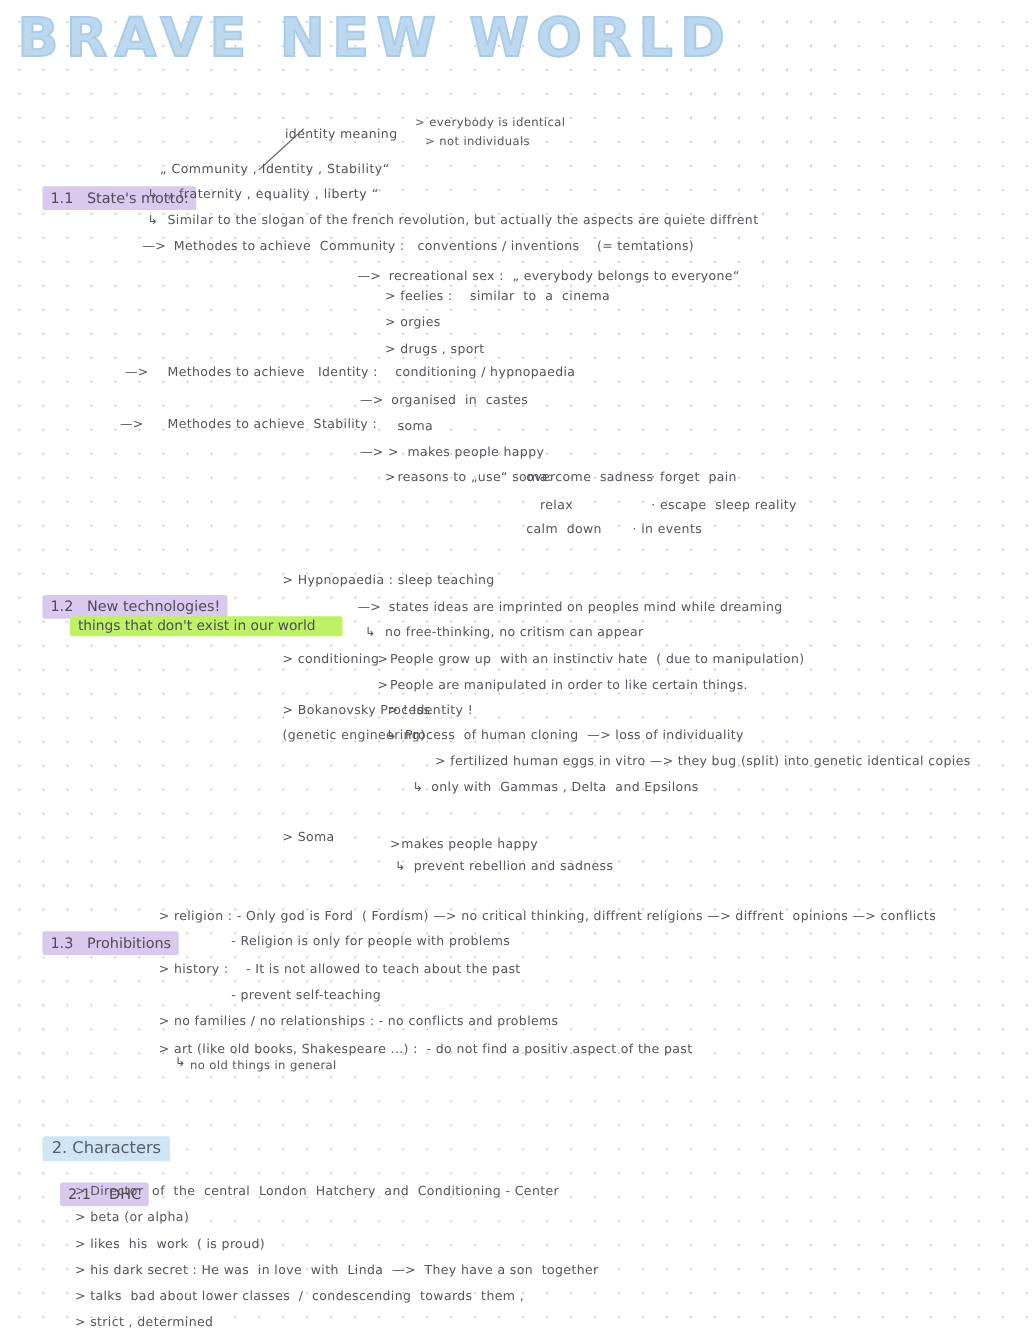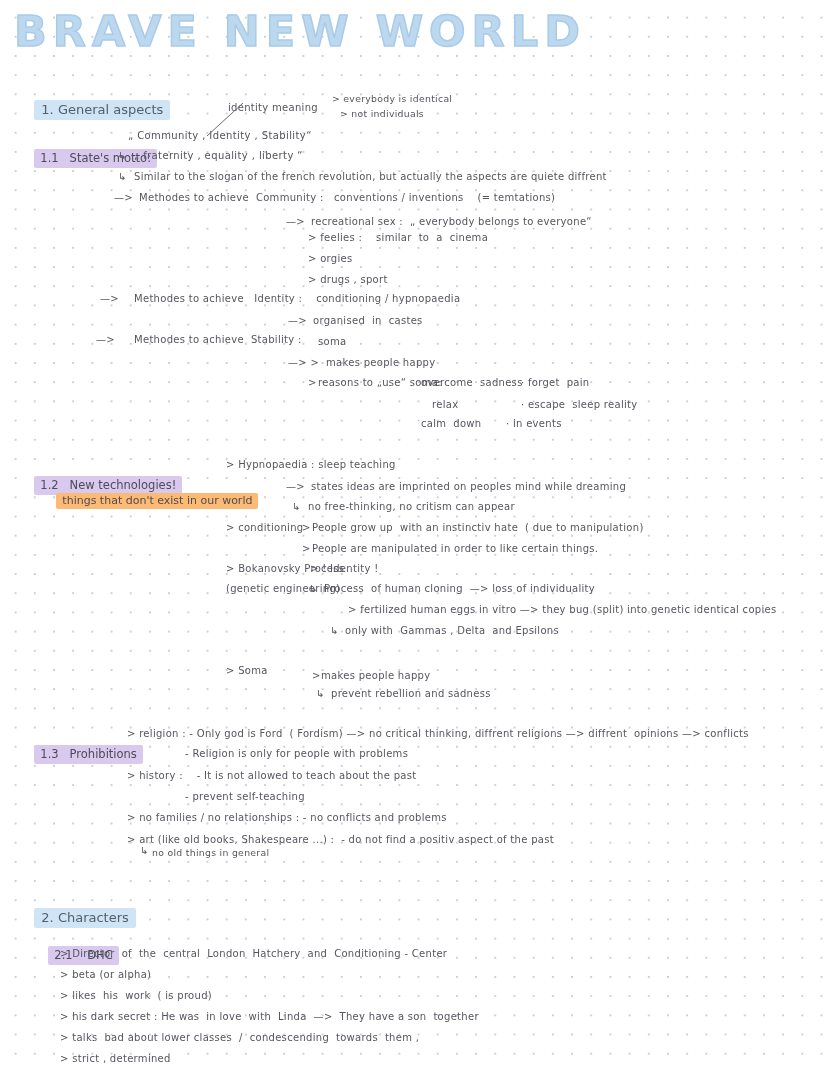--- a/index.html
+++ b/index.html
@@ -48,44 +48,41 @@
     font-size: 13px;
   }
   .hl-purple {
     background: #d9c9ef;
     color: #4c4c55;
     padding: 2px 6px 3px 6px;
     border-radius: 2px;
     font-size: 11.5px;
   }
   .hl-purple2 {
-    background: #fdba74;
+    background: #bef264;
     color: #4c4c55;
-    padding: 1px 6px 2px 6px;
+    padding: 1px 22px 2px 6px;
     border-radius: 2px;
     font-size: 11px;
     display: inline-block;
   }
 
   .t { font-size: 10px; color: #52525a; letter-spacing: .4px; }
   .t-sm { font-size: 10px; color: #55555d; letter-spacing: .3px; }
   .t-xs { font-size: 9.3px; color: #55555d; letter-spacing: .3px; }
 </style>
 </head>
 <body>
 
 <div id="page"></div>
 
 <div id="content">
 
   <div class="abs title">BRAVE NEW WORLD</div>
 
-  <div class="abs" style="left:14px; top:80px;">
-    <span class="hl-blue">1. General aspects</span>
-  </div>
 
   <div class="abs t-sm" style="left:228px; top:102px;">identity meaning</div>
   <div class="abs t-xs" style="left:300px; top:93px;margin-left:32px;">&gt; everybody is identical</div>
   <div class="abs t-xs" style="left:292px; top:108px;margin-left:48px;">&gt; not individuals</div>
   <svg class="abs" style="left:205px; top:100px;" width="40" height="40">
     <path d="M38 3 L2 36" stroke="#6b6b73" stroke-width="1" fill="none"></path>
   </svg>
 
   <div class="abs" style="left:14px; top:128px;">
     <span class="hl-purple">1.1   State's motto:</span>

